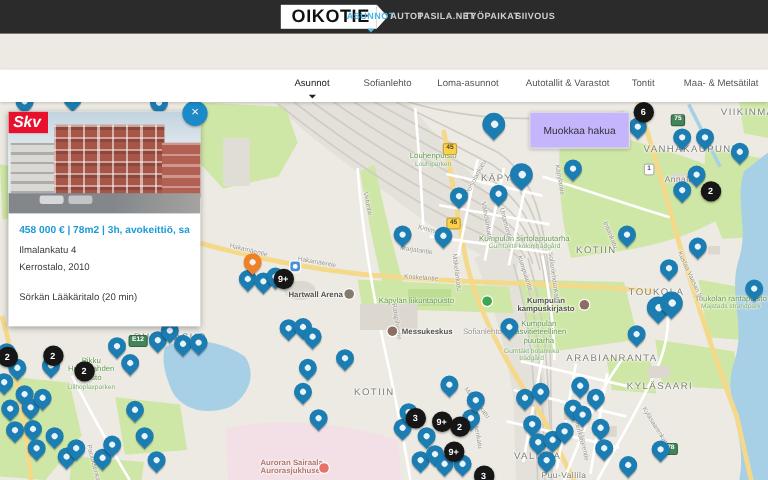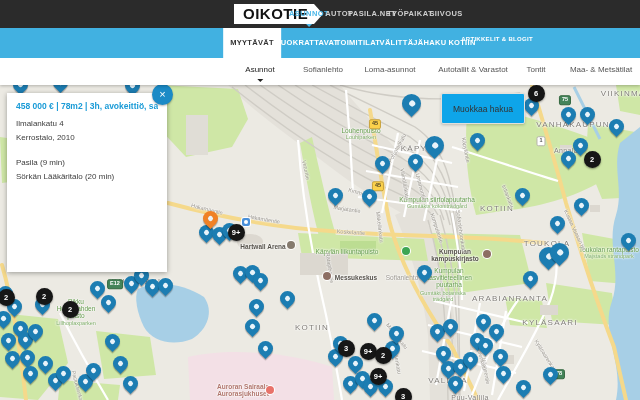--- a/index.html
+++ b/index.html
@@ -66,21 +66,21 @@
         box-shadow:-1px 1px 1px rgba(0,0,0,.3);cursor:pointer;}
   .pin::after{content:"";position:absolute;left:5px;top:5px;width:5px;height:5px;border-radius:50%;background:#e8f3fa;}
   .pin.big{width:19px;height:19px;margin:-24px 0 0 -9.5px;}
   .pin.big::after{left:6.5px;top:6.5px;width:6px;height:6px;}
   .pin.orange{background:#f08125;z-index:5;}
   .cluster{position:absolute;width:17px;height:17px;margin:-9px 0 0 -8.5px;background:#161616;border-radius:50%;
         color:#fff;font-size:7.5px;font-weight:bold;display:flex;align-items:center;justify-content:center;
         z-index:6;cursor:pointer;box-shadow:0 1px 2px rgba(0,0,0,.4);}
 
   
-  .edit-btn{position:absolute;left:441px;top:8px;width:84px;height:31px;background:#0ea5e9;border:1px solid #e2e0db;
+  .edit-btn{position:absolute;left:441px;top:8px;width:84px;height:31px;background:#c4b5fd;border:1px solid #e2e0db;
         border-radius:2px;box-shadow:0 1px 3px rgba(0,0,0,.2);font-family:"Liberation Sans",sans-serif;
         font-size:8.5px;color:#333;z-index:10;cursor:pointer;}
 
   
   .card{position:absolute;left:7px;top:8px;width:160px;height:179px;background:#fff;z-index:20;
         box-shadow:0 1px 5px rgba(0,0,0,.35);}
   .photo{position:relative;width:160px;height:85px;overflow:hidden;cursor:pointer;
         background:linear-gradient(#c2d3de,#e3ebf0 40%,#dde5ea);}
   .ph-bld-main{position:absolute;left:38px;top:11px;width:92px;height:60px;background:#a65547;
         background-image:
@@ -114,30 +114,20 @@
     <div class="logo">OIKOTIE</div>
     <div id="topnav">
         <div class="topnav-item active" style="left: 309px;">ASUNNOT<div class="caret"></div></div>
         <div class="topnav-item" style="left: 339px;">AUTOT</div>
         <div class="topnav-item" style="left: 372px;">PASILA.NET</div>
         <div class="topnav-item" style="left: 410px;">TYÖPAIKAT</div>
         <div class="topnav-item" style="left: 446px;">SIIVOUS</div>
       </div>
   </div>
 
-  <div class="bluebar">
-    <div id="bluetabs">
-        <div class="bluetab active" style="left: 252px;">MYYTÄVÄT</div>
-        <div class="bluetab" style="left: 307px;">VUOKRATTAVAT</div>
-        <div class="bluetab" style="left: 358px;">TOIMITILAT</div>
-        <div class="bluetab" style="left: 413px;">VÄLITTÄJÄHAKU</div>
-        <div class="bluetab" style="left: 462px;">KOTIIN</div>
-        <div class="bluetab small" style="left: 497px;">ARTIKKELIT &amp; BLOGIT</div>
-      </div>
-  </div>
 
   <div class="subnav">
     <div id="subnavitems">
         <div class="subnav-item active" style="left: 260px;">Asunnot<div class="caret"></div></div>
         <div class="subnav-item" style="left: 323px;">Sofianlehto</div>
         <div class="subnav-item" style="left: 390px;">Loma-asunnot</div>
         <div class="subnav-item" style="left: 473px;">Autotallit &amp; Varastot</div>
         <div class="subnav-item" style="left: 536px;">Tontit</div>
         <div class="subnav-item" style="left: 601px;">Maa- &amp; Metsätilat</div>
       </div>
@@ -400,24 +390,32 @@
         <div class="cluster" style="left: 346px; top: 264px;">3</div>
         <div class="cluster" style="left: 368px; top: 267px;">9+</div>
         <div class="cluster" style="left: 383px; top: 271px;">2</div>
         <div class="cluster" style="left: 378px; top: 292px;">9+</div>
         <div class="cluster" style="left: 403px; top: 312px;">3</div>
       </div>
 
     <button class="edit-btn">Muokkaa hakua</button>
 
     <div class="card">
+      <div class="photo">
+        <div class="ph-bld-main"></div>
+        <div class="ph-bld-right"></div>
+        <div class="ph-bld-left"></div>
+        <div class="ph-road"></div>
+        <div class="ph-car1"></div>
+        <div class="ph-car2"></div>
+        <div class="skv">Skv</div>
+      </div>
       <button class="card-close">×</button>
       <div class="card-body">
         <a class="card-title">458 000 € | 78m2 | 3h, avokeittiö, sau...</a>
         <div class="card-line">Ilmalankatu 4</div>
         <div class="card-line">Kerrostalo, 2010</div>
         <div class="card-gap"></div>
-        <div class="card-line">Pasila (9 min)</div>
         <div class="card-line">Sörkän Lääkäritalo (20 min)</div>
       </div>
     </div>
   </div>
 </div>
 
 </body></html>

